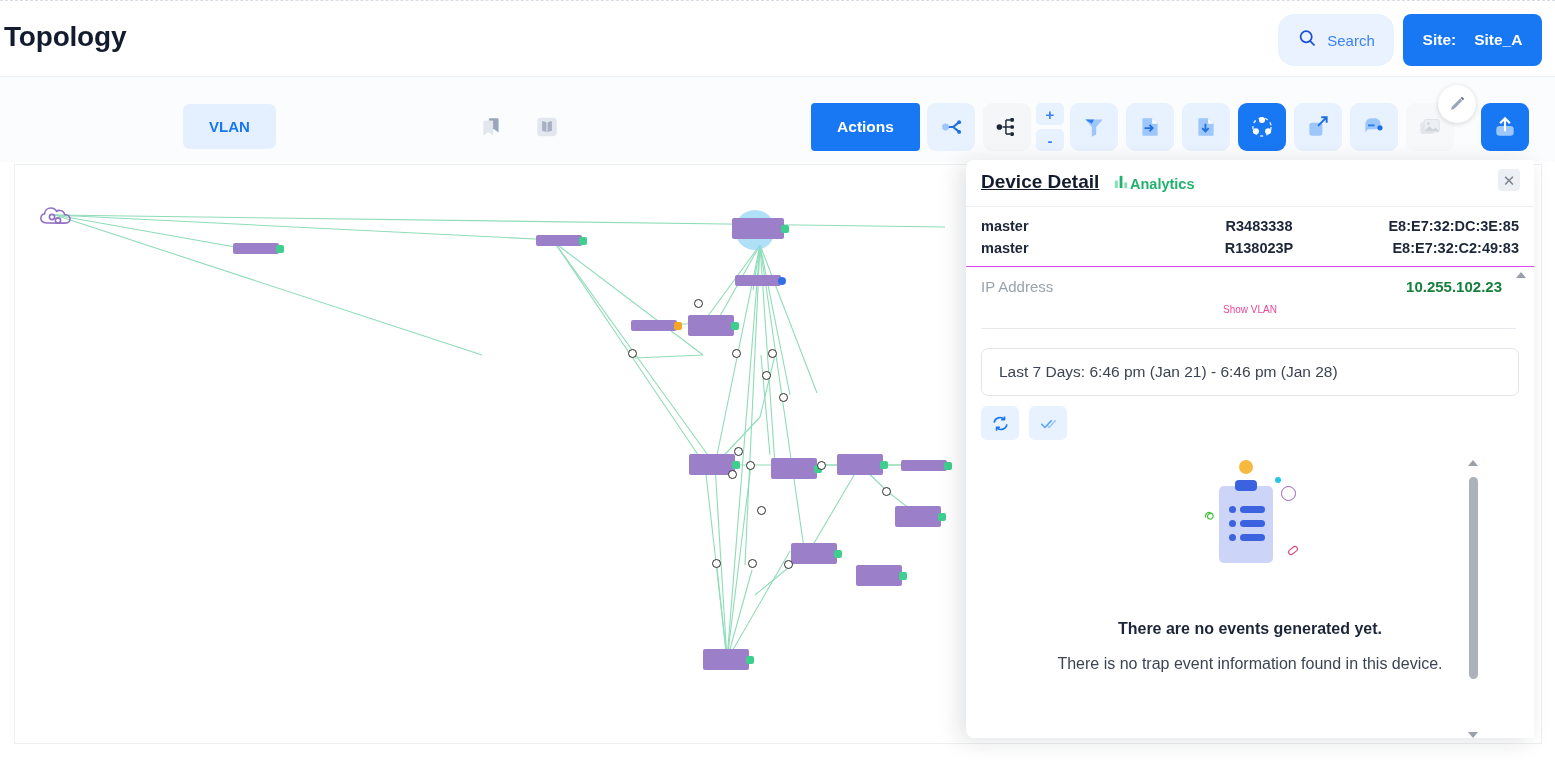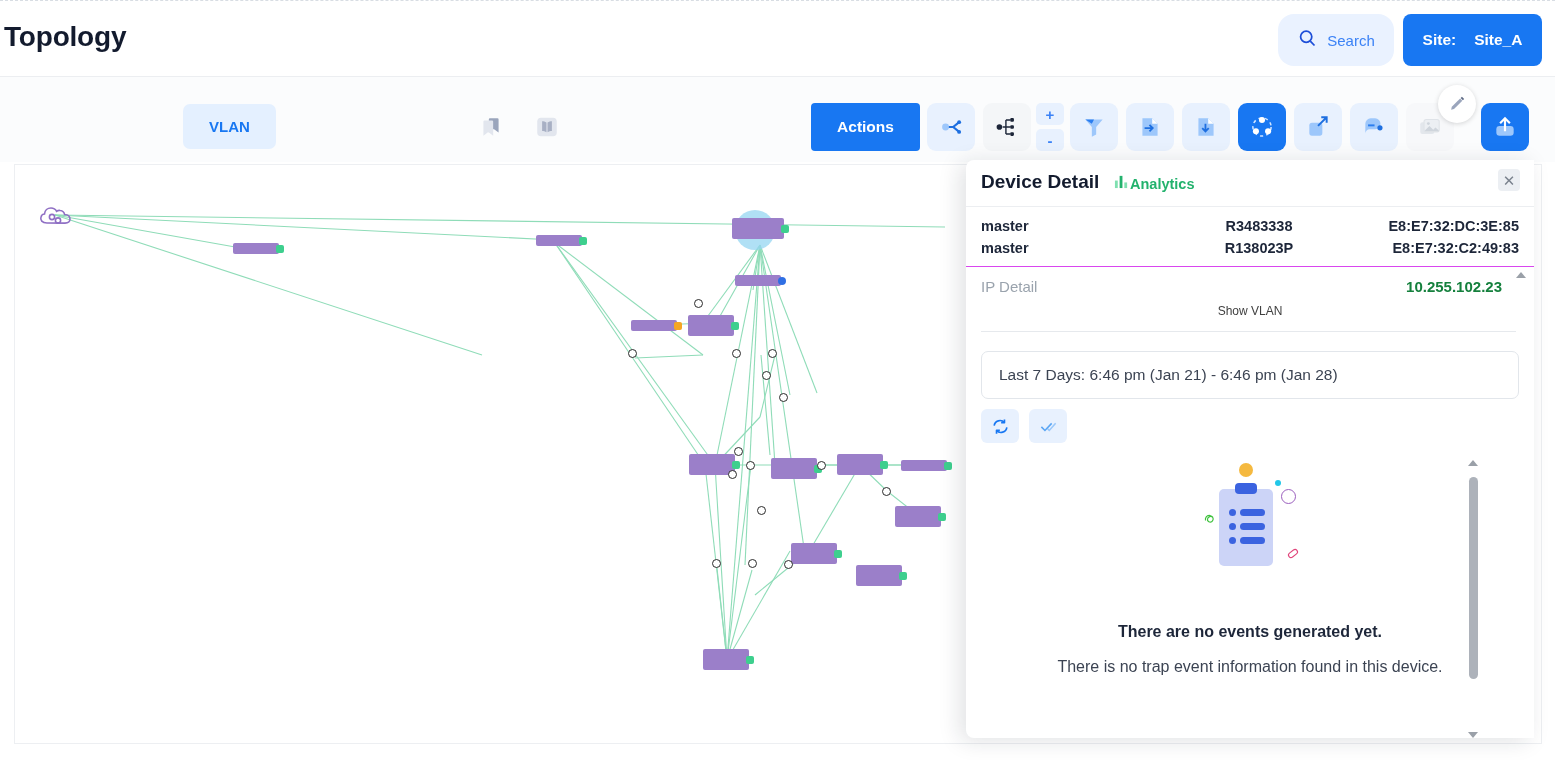--- a/index.html
+++ b/index.html
@@ -128,21 +128,21 @@
 
   
   .panel {
     position:absolute; left:966px; top:160px; width:568px; height:578px;
     background:#fff; border-radius:8px 0 0 8px;
     box-shadow:-6px 3px 22px rgba(20,30,50,.13);
     z-index:10; overflow:hidden;
   }
   .panel-head { position:relative; height:47px; border-bottom:1px solid #eceef1; }
   .panel-title {
-    position:absolute; left:15px; top:11px; font-size:19px; font-weight:bold; color:#131b2e;
+    position:absolute; left:15px; top:11px; font-size:19px; font-weight:bold; color:#131b2e;text-decoration:underline;
   }
   .analytics {
     position:absolute; left:148px; top:14px; display:flex; align-items:center; gap:1px;
     cursor:pointer;
   }
   .analytics .lbl { font-size:14.5px; color:#23b26d; font-weight:bold; }
   .close-x {
     position:absolute; right:14px; top:9px; width:22px; height:22px; border-radius:4px;
     background:#eceff3; display:flex; align-items:center; justify-content:center;
     cursor:pointer; color:#7a828d; font-size:15px; line-height:1;
@@ -152,21 +152,21 @@
             color:#1d2639; line-height:22px; }
   .ms-row .c1 { width:183px; }
   .ms-row .c2 { width:190px; text-align:center; }
   .ms-row .c3 { flex:1; text-align:right; }
   .ip-row {
     display:flex; align-items:center; padding:11px 32px 9px 15px; font-size:15px;
   }
   .ip-row .k { color:#9aa3ad; flex:1; }
   .ip-row .v { color:#15803d; font-weight:bold; }
   .show-vlan {
-    text-align:center; color:#404040; font-size:12px; cursor:pointer;
+    text-align:center; color:#ec4899; font-size:10px; cursor:pointer;
     padding-bottom:13px;
   }
   .divider { height:1px; background:#e6e9ed; margin:0 18px 19px 15px; }
   .daterange {
     margin:0 15px; height:48px; border:1px solid #e2e6eb; border-radius:7px;
     display:flex; align-items:center; padding:0 17px; font-size:15.5px; color:#3c4453;
     cursor:pointer;
   }
   .minibtns { display:flex; gap:10px; margin:10px 0 0 15px; }
   .minibtn {
@@ -482,21 +482,21 @@
         <span class="c3">E8:E7:32:DC:3E:85</span>
       </div>
       <div class="ms-row">
         <span class="c1">master</span>
         <span class="c2">R138023P</span>
         <span class="c3">E8:E7:32:C2:49:83</span>
       </div>
     </div>
 
     <div class="ip-row">
-      <span class="k">IP Detail</span>
+      <span class="k">IP Address</span>
       <span class="v">10.255.102.23</span>
     </div>
 
     <div class="show-vlan">Show VLAN</div>
     <div class="divider"></div>
 
     <div class="daterange">Last 7 Days: 6:46 pm (Jan 21) - 6:46 pm (Jan 28)</div>
 
     <div class="minibtns">
       <div class="minibtn">

